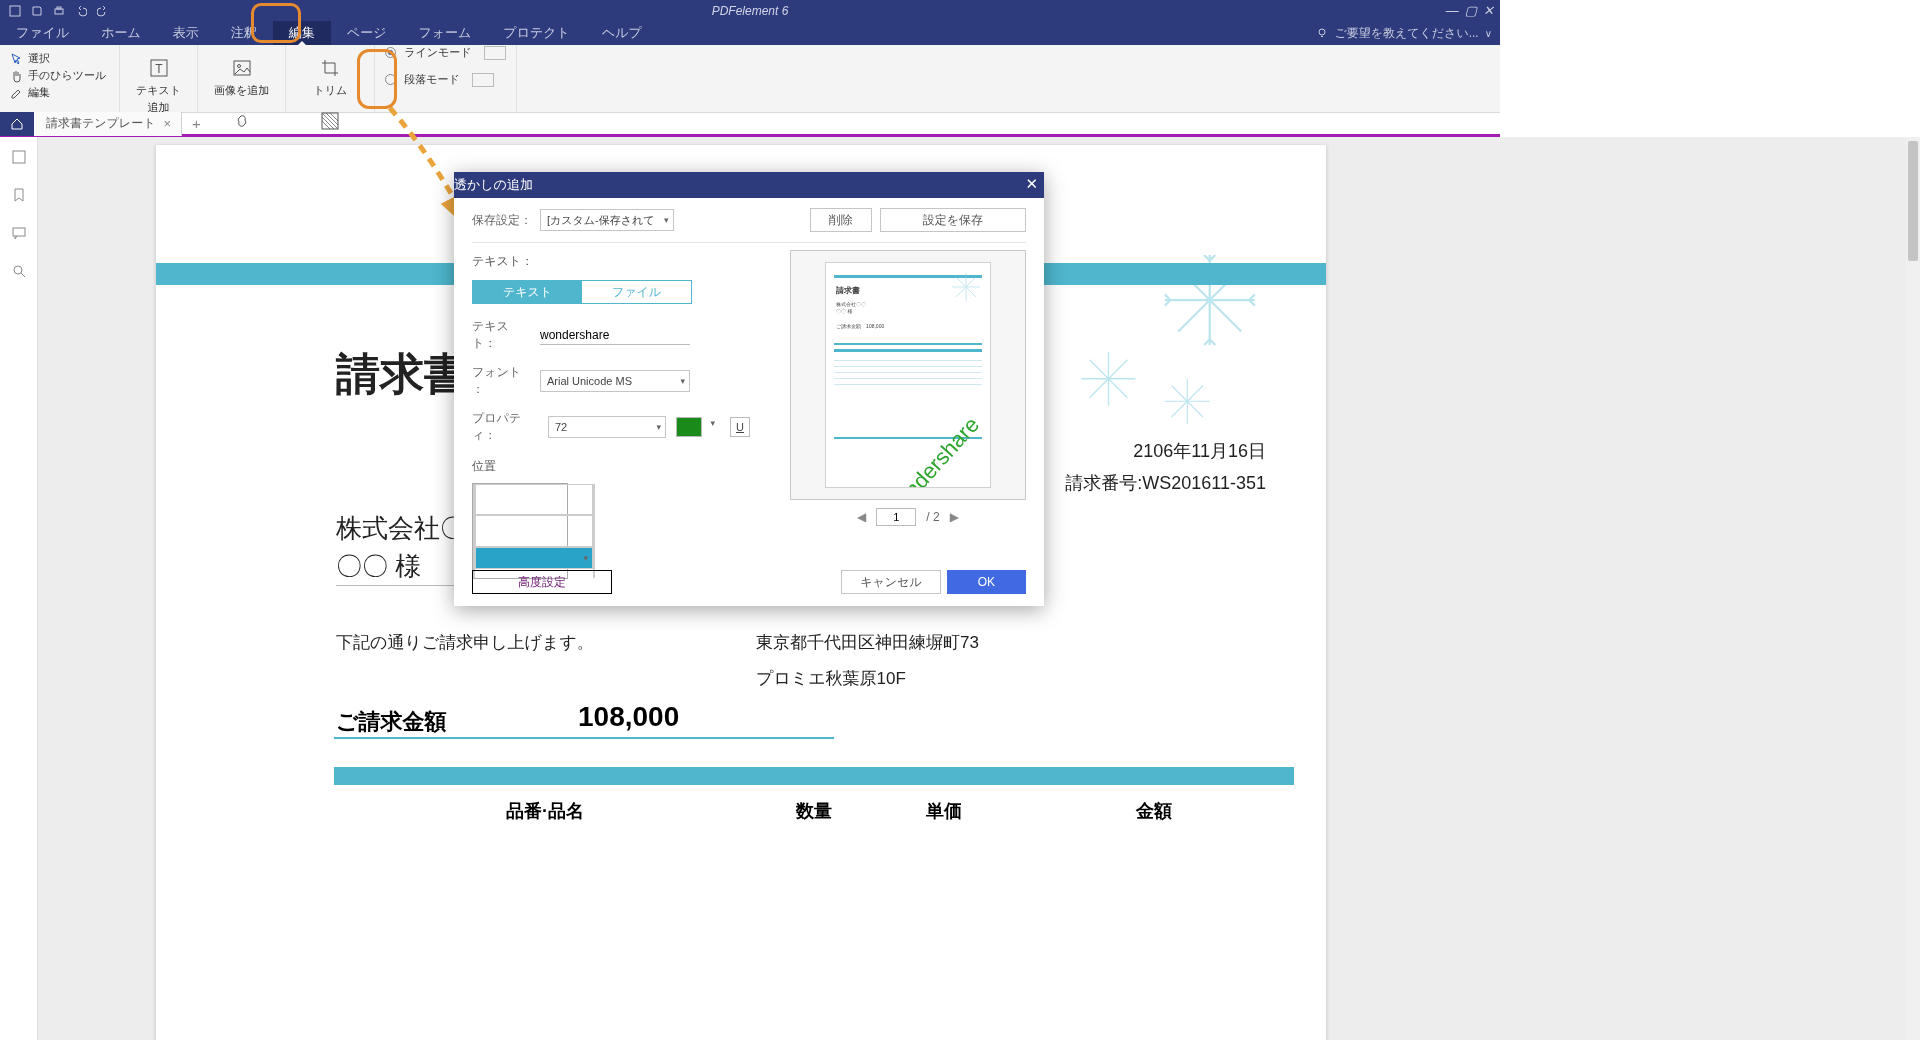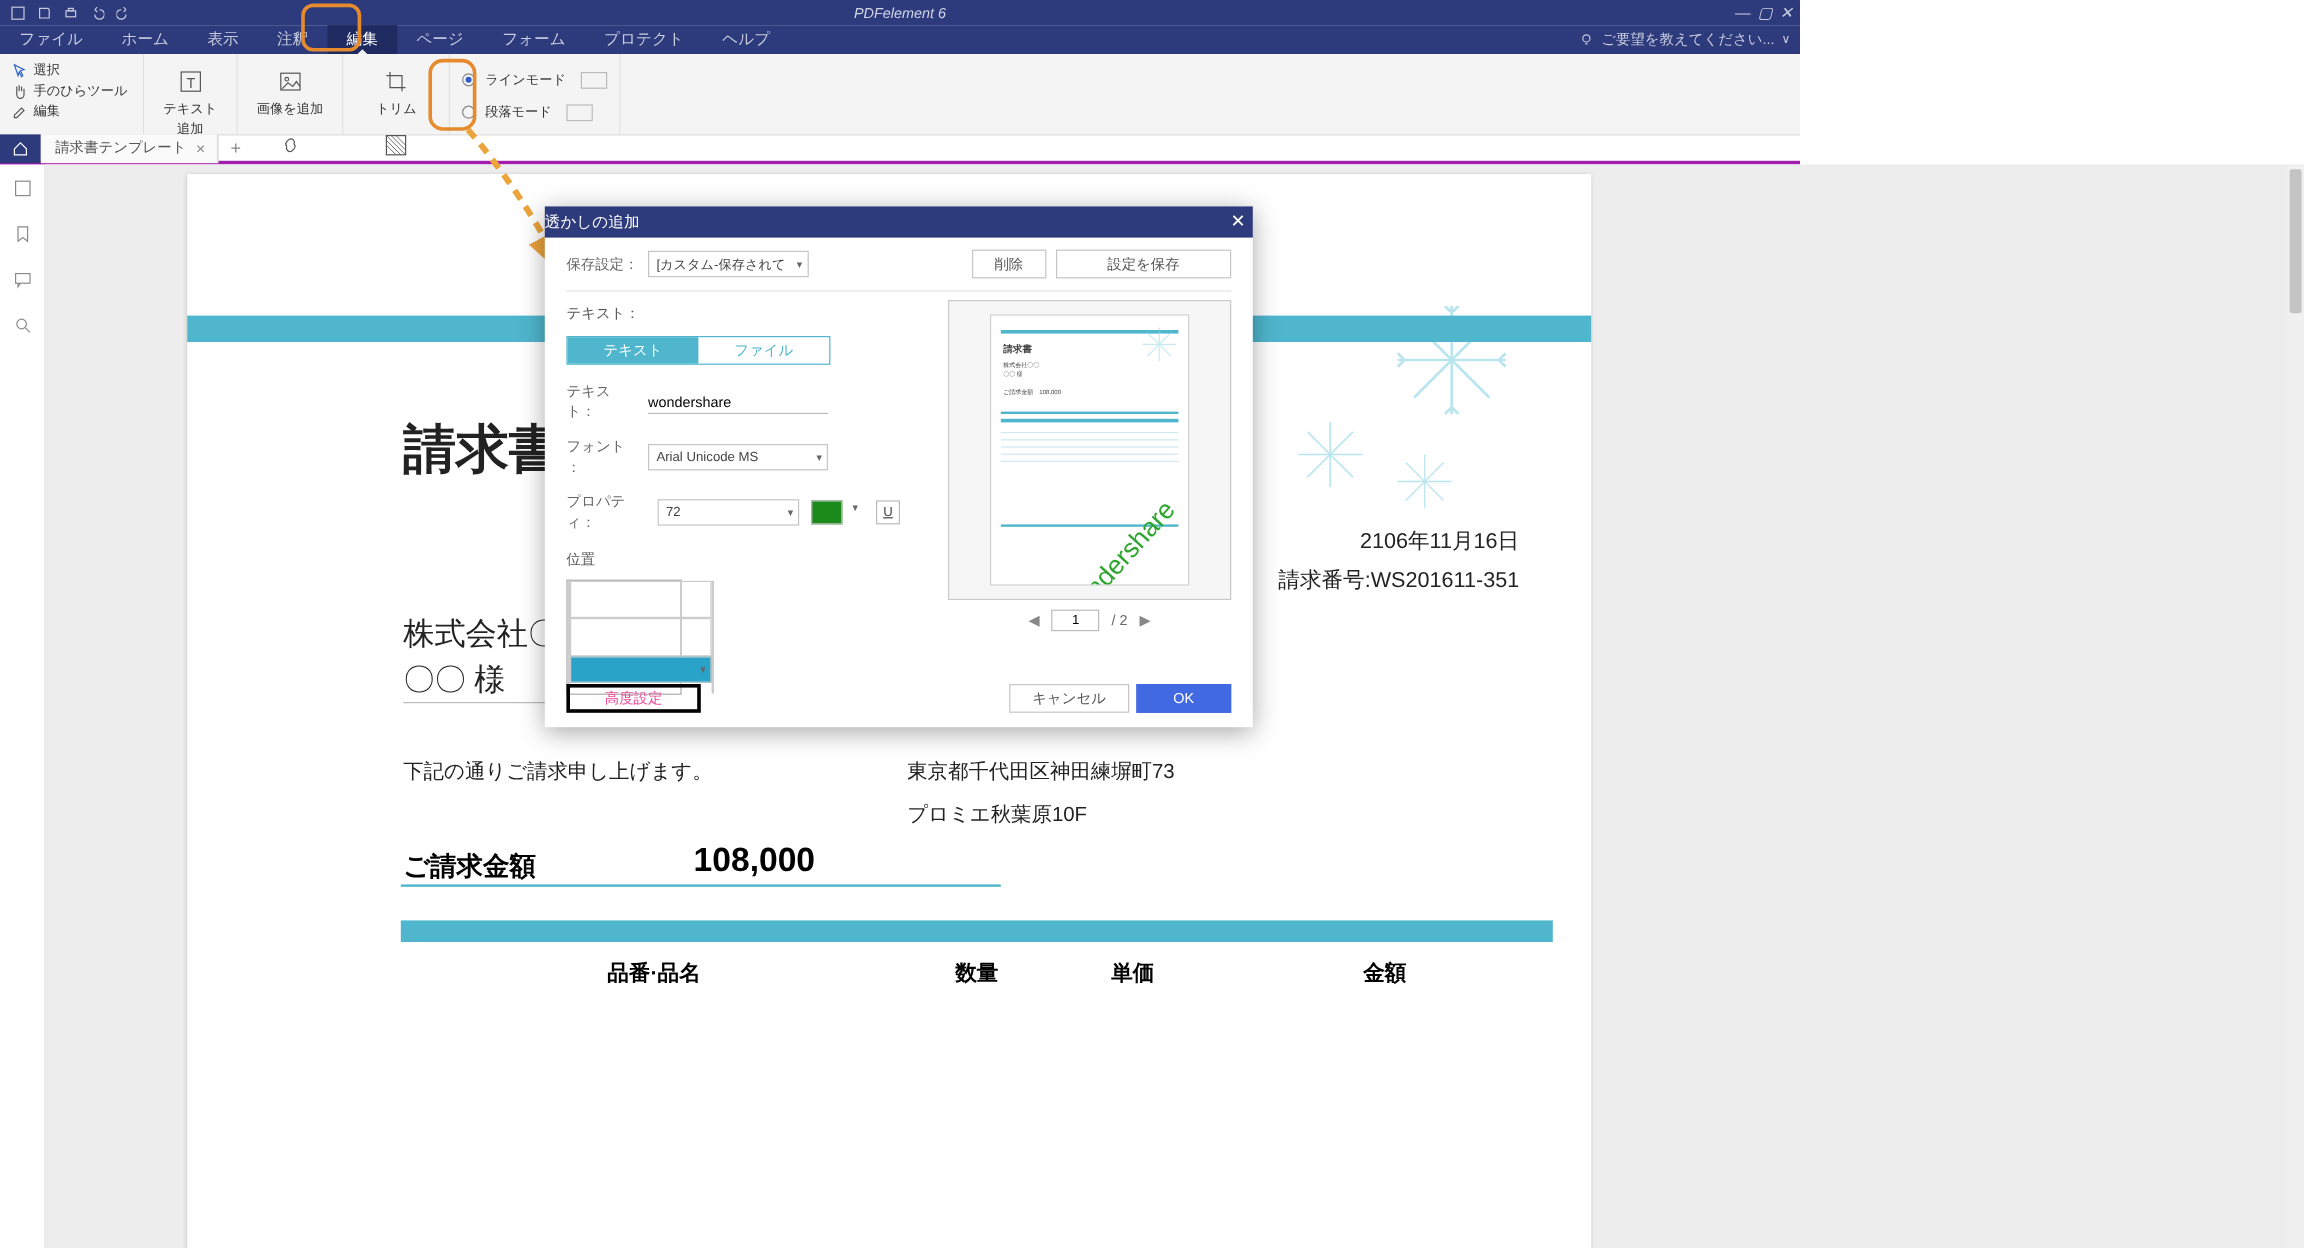--- a/index.html
+++ b/index.html
@@ -103,21 +103,21 @@
 .preview-wrap { position:absolute; right:18px; top:78px; width:236px; }
 .preview { width:236px; height:250px; border:1px solid #c9c9c9; background:#f6f6f6; display:flex; align-items:center; justify-content:center; position:relative; }
 .preview-page { width:166px; height:226px; background:#fff; border:1px solid #d0d0d0; position:relative; overflow:hidden; }
 .pp-bar { position:absolute; left:8px; right:8px; height:3px; background:#4fb6cd; }
 .pp-txt { position:absolute; font-size:5px; color:#444; }
 .watermark { position:absolute; right:-6px; bottom:6px; transform:rotate(-48deg); color:#2da52d; font-size:22px; font-family:Arial; }
 .pager { display:flex; align-items:center; justify-content:center; gap:10px; margin-top:8px; font-size:12px; color:#666; }
 .pg-in { width:40px; height:18px; border:1px solid #bbb; text-align:center; font-size:11px; }
 .pg-arrow { color:#888; cursor:pointer; }
 .dlg-footer { position:absolute; bottom:12px; left:18px; right:18px; display:flex; justify-content:space-between; }
-.adv-btn { border:3px solid #000000; width:112px; height:24px; font-size:12px; color:#ec4899; display:flex; align-items:center; justify-content:center; }
+.adv-btn { border:1px solid #000000; width:140px; height:24px; font-size:12px; color:#701a75; display:flex; align-items:center; justify-content:center; }
 .foot-r { display:flex; gap:6px; }
 svg { display:block; }
 </style>
 </head>
 <body>
 
 <div class="titlebar">
   <div class="tb-left">
     <span class="tb-ic">
         <svg width="12" height="12" viewBox="0 0 12 12">
@@ -261,21 +261,21 @@
           <svg width="22" height="22" viewBox="0 0 22 22">
             <rect x="4" y="3" width="14" height="16" fill="none" stroke="#555"></rect>
             <line x1="4" y1="6" x2="18" y2="6" stroke="#555"></line>
             <line x1="4" y1="16" x2="18" y2="16" stroke="#555"></line>
           </svg>
         </div>
       <span>ヘッダー</span>
         <span>とフッター</span>
     </div>
   </div>
-  <div class="rib-col" style="padding-top:14px;">
+  <div class="rib-col" style="padding-top:0;">
     <div class="rib-row">
         <span class="radio checked"></span>
         <span>ラインモード</span>
         <span class="tiny-box"></span>
       </div>
     <div class="rib-row" style="margin-top:10px;text-align:right;">
         <span class="radio"></span>
         <span>段落モード</span>
         <span class="tiny-box"></span>
       </div>

